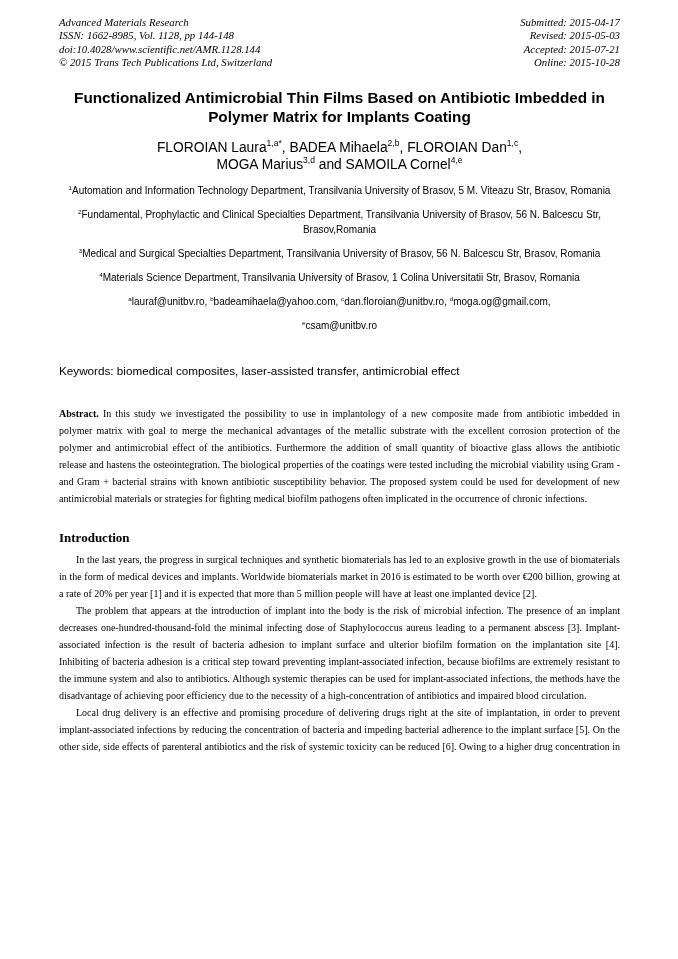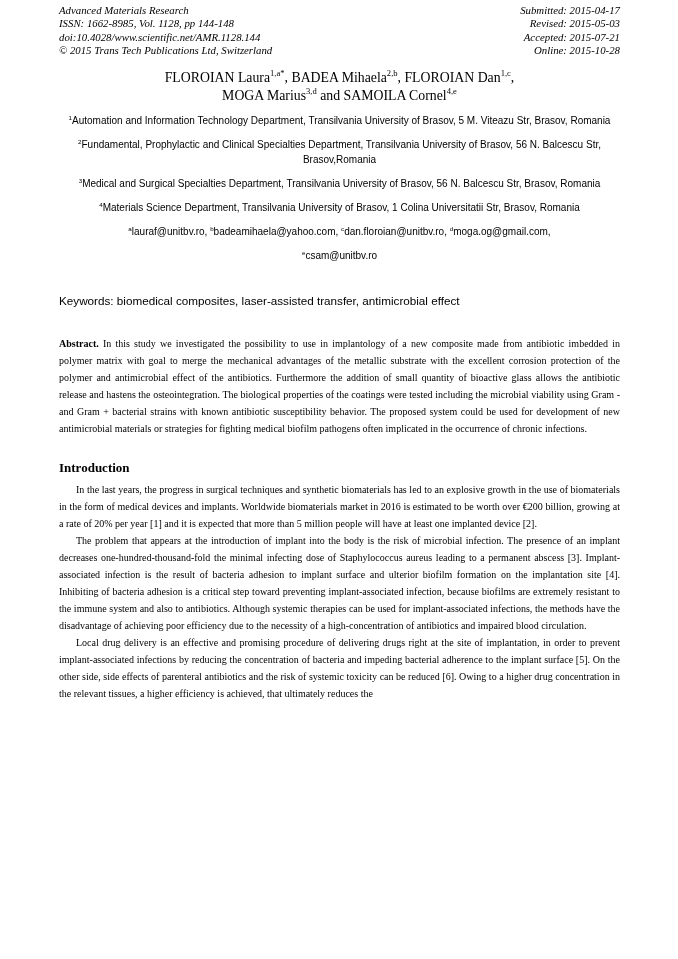--- a/index.html
+++ b/index.html
@@ -1,21 +1,21 @@
 <!DOCTYPE html>
 <html><head>
 <meta charset="utf-8">
 <style>
   html, body { margin: 0; padding: 0; background: #ffffff; }
   .page {
     position: relative;
     width: 678px;
     height: 753px;
     box-sizing: border-box;
-    padding: 4px 58px 0 59px;
+    padding: 16px 58px 0 59px;
     background: #ffffff;
     color: #000000;
     overflow: hidden;
   }
   
   .hdr {
     display: flex;
     justify-content: space-between;
     font-family: "Liberation Serif", serif;
     font-style: italic;
@@ -29,21 +29,21 @@
     font-weight: bold;
     font-size: 15.3px;
     line-height: 19.3px;
     text-align: center;
     margin: 19px auto 0 auto;
     max-width: 584px;
   }
   
   .authors-block { margin-top: 12px; }
   .authors {
-    font-family: Liberation Serif, serif;
+    font-family: Liberation Sans, sans-serif;
     font-size: 13.8px;
     line-height: 17.6px;
     text-align: center;
   }
   .authors sup { font-size: 0.62em; line-height: 0; }
   
   .aff {
     font-family: "Liberation Sans", sans-serif;
     font-size: 10px;
     line-height: 15px;
@@ -93,20 +93,21 @@
       <div>© 2015 Trans Tech Publications Ltd, Switzerland</div>
     </div>
     <div class="hdr-right">
       <div>Submitted: 2015-04-17</div>
       <div>Revised: 2015-05-03</div>
       <div>Accepted: 2015-07-21</div>
       <div>Online: 2015-10-28</div>
     </div>
   </header>
 
+  <h1 class="title">Functionalized Antimicrobial Thin Films Based on Antibiotic Imbedded in Polymer Matrix for Implants Coating</h1>
 
   <div class="authors-block">
     <div class="authors">FLOROIAN Laura<sup>1,a*</sup>, BADEA Mihaela<sup>2,b</sup>, FLOROIAN Dan<sup>1,c</sup>,</div>
     <div class="authors">MOGA Marius<sup>3,d</sup> and SAMOILA Cornel<sup>4,e</sup></div>
   </div>
 
   <div class="aff"><sup>1</sup>Automation and Information Technology Department, Transilvania University of Brasov, 5 M. Viteazu Str, Brasov, Romania</div>
   <div class="aff"><sup>2</sup>Fundamental, Prophylactic and Clinical Specialties Department, Transilvania University of Brasov, 56 N. Balcescu Str, Brasov,Romania</div>
   <div class="aff"><sup>3</sup>Medical and Surgical Specialties Department, Transilvania University of Brasov, 56 N. Balcescu Str, Brasov, Romania</div>
   <div class="aff"><sup>4</sup>Materials Science Department, Transilvania University of Brasov, 1 Colina Universitatii Str, Brasov, Romania</div>

